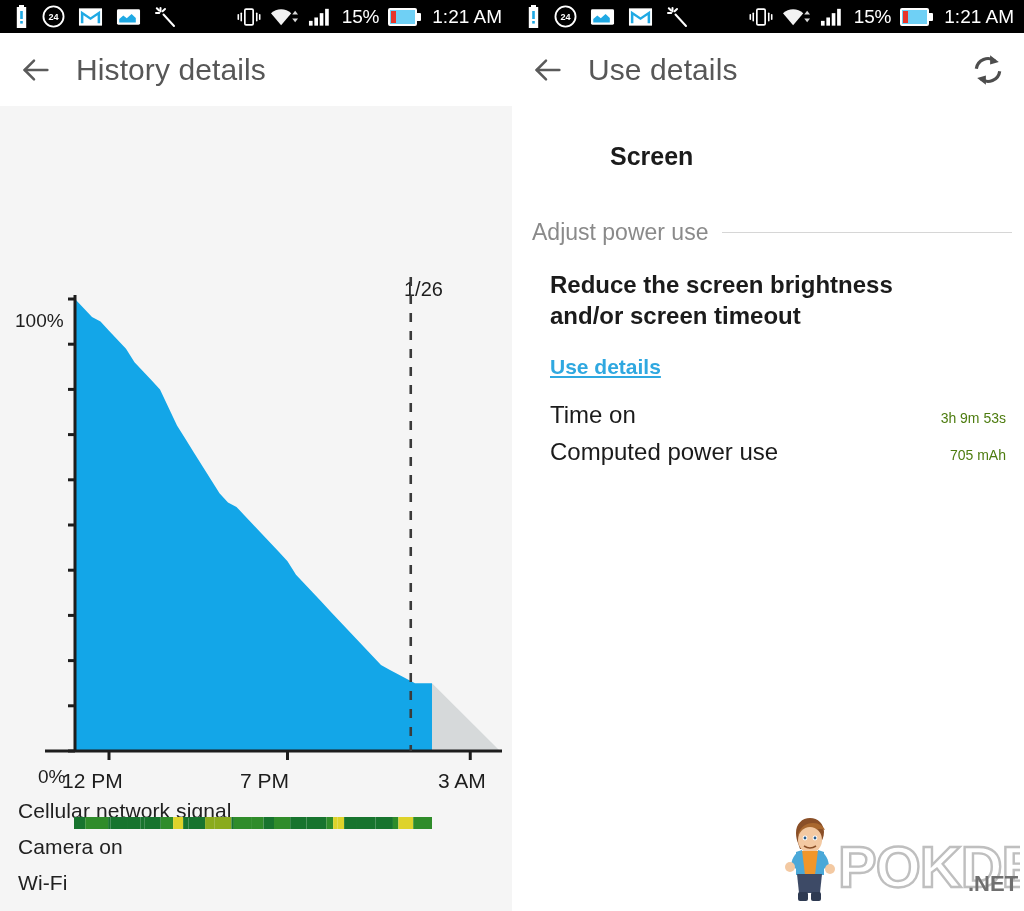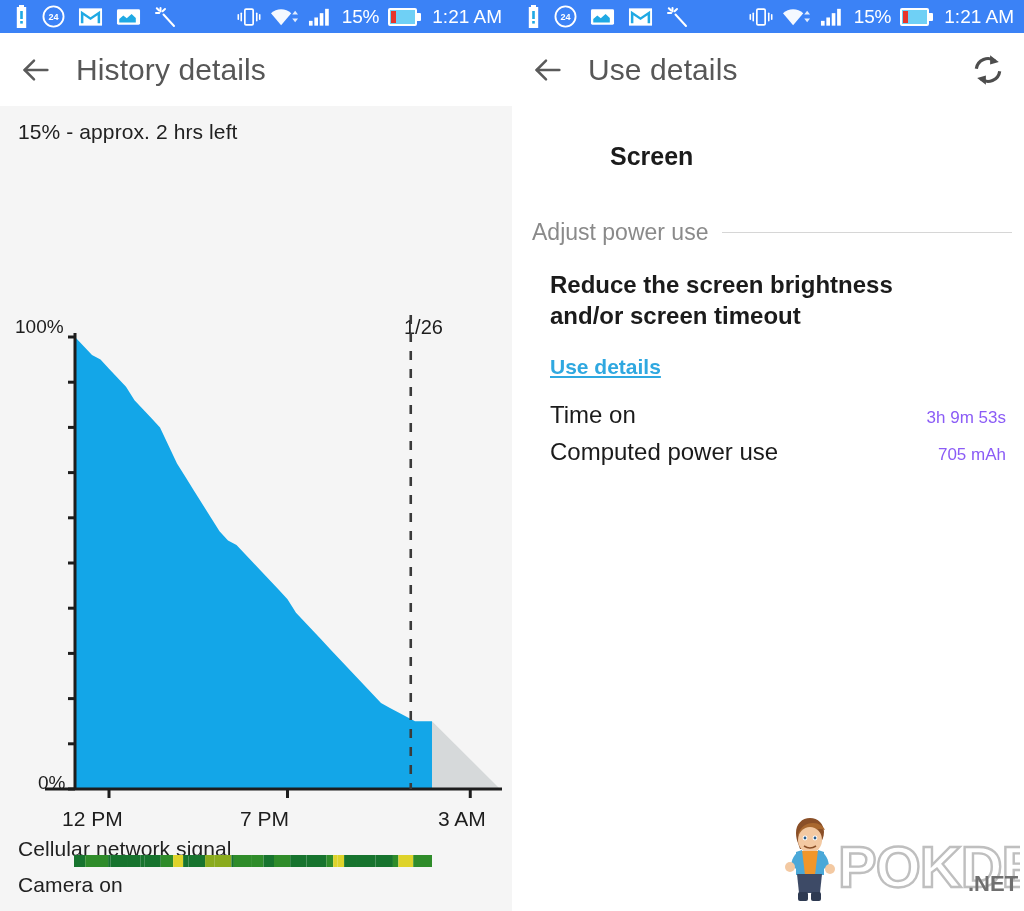--- a/index.html
+++ b/index.html
@@ -11,21 +11,21 @@
   }
   .screen { position: relative; width: 1024px; height: 911px; display: flex; }
   .panel { position: relative; width: 512px; height: 911px; overflow: hidden; }
   .panel-left  { background: #f5f5f5; }
   .panel-right { background: #ffffff; }
 
   
   .statusbar {
     position: relative;
     height: 33px;
-    background: #3b82f6;
+    background: #000000;
     display: flex;
     align-items: center;
     padding: 0 10px 0 14px;
     color: #ffffff;
   }
   .sb-left { display: flex; align-items: center; gap: 13px; }
   .sb-right { margin-left: auto; display: flex; align-items: center; gap: 9px; }
   .sb-icon { display: block; }
   .sb-pct {
     font-size: 19px; letter-spacing: -0.2px;
@@ -79,20 +79,21 @@
   }
   .chart-area {
     position: relative;
     width: 512px;
     height: 500px;
   }
   .axis-label {
     position: absolute;
     font-size: 19px;
     color: #1d1d1d;
+    margin-top: 32px;
   }
   .y-top  { left: 15px;  top: 172px; }
   .y-bot  { left: 38px;  top: 628px; }
   .x-lab  { position: absolute; font-size: 21px; color: #1d1d1d; top: 663px; }
   .marker-label {
     position: absolute;
     font-size: 20px;
     color: #1d1d1d;
     left: 404px;
     top: 172px;
@@ -159,21 +160,21 @@
     display: inline-block;
   }
   .kv-list { margin-top: 22px; }
   .kv-row {
     display: flex;
     align-items: baseline;
     padding: 0 18px 0 38px;
     height: 37px;
   }
   .kv-key { font-size: 24px; color: #1b1b1b; }
-  .kv-val { margin-left: auto; font-size: 17px; color: #8b5cf6; }
+  .kv-val { margin-left: auto; font-size: 14px; color: #4d7c0f; }
 
   
   .watermark {
     position: absolute;
     right: 4px;
     bottom: 4px;
     width: 270px;
     height: 100px;
     pointer-events: none;
   }
@@ -249,21 +250,20 @@
     <div class="appbar">
       <svg class="back-arrow" viewBox="0 0 24 24">
           <g stroke="#5a5a5a" stroke-width="1.9" fill="none" stroke-linecap="round" stroke-linejoin="round">
             <line x1="3.5" y1="12" x2="20.5" y2="12"></line>
             <polyline points="10.5,5 3.5,12 10.5,19"></polyline>
           </g>
         </svg>
       <span class="appbar-title">History details</span>
     </div>
 
-    <div class="summary">15% - approx. 2 hrs left</div>
 
     <div class="chart-area">
       <span class="axis-label y-top">100%</span>
       <span class="axis-label y-bot">0%</span>
       <span class="marker-label">1/26</span>
 
       <svg id="chart-svg" style="position:absolute;left:0;top:155px;" width="512" height="510" viewBox="0 0 512 510">
 
       <path d="M 432 422.2 L 500 490 L 500 490 L 432 490 Z" fill="#d6d9da"></path>
           <path d="M 75 490 L 75 38 L 83.5 47.04000000000002 L 92 56.08000000000004 L 100.5 60.60000000000002 L 109 69.63999999999999 L 117.5 78.68 L 126 87.71999999999997 L 134.5 101.28000000000003 L 143 110.32 L 151.5 119.36000000000001 L 160 128.39999999999998 L 168.5 146.48000000000002 L 177 164.56 L 185.5 178.12 L 194 191.68 L 202.5 205.24 L 211 218.8 L 219.5 232.36 L 228 241.39999999999998 L 236.5 245.92 L 245 254.95999999999998 L 253.5 264 L 262 273.04 L 270.5 282.08 L 279 291.12 L 287.5 300.15999999999997 L 296 313.72 L 304.5 322.76 L 313 331.8 L 321.5 340.84000000000003 L 330 349.88 L 338.5 358.92 L 347 367.96 L 355.5 377 L 364 386.03999999999996 L 372.5 395.08 L 381 404.12 L 389.5 408.64 L 398 413.15999999999997 L 406.5 417.68 L 415 422.2 L 423.5 422.2 L 432 422.2 L 432 490 Z" fill="#13a6e8"></path>

